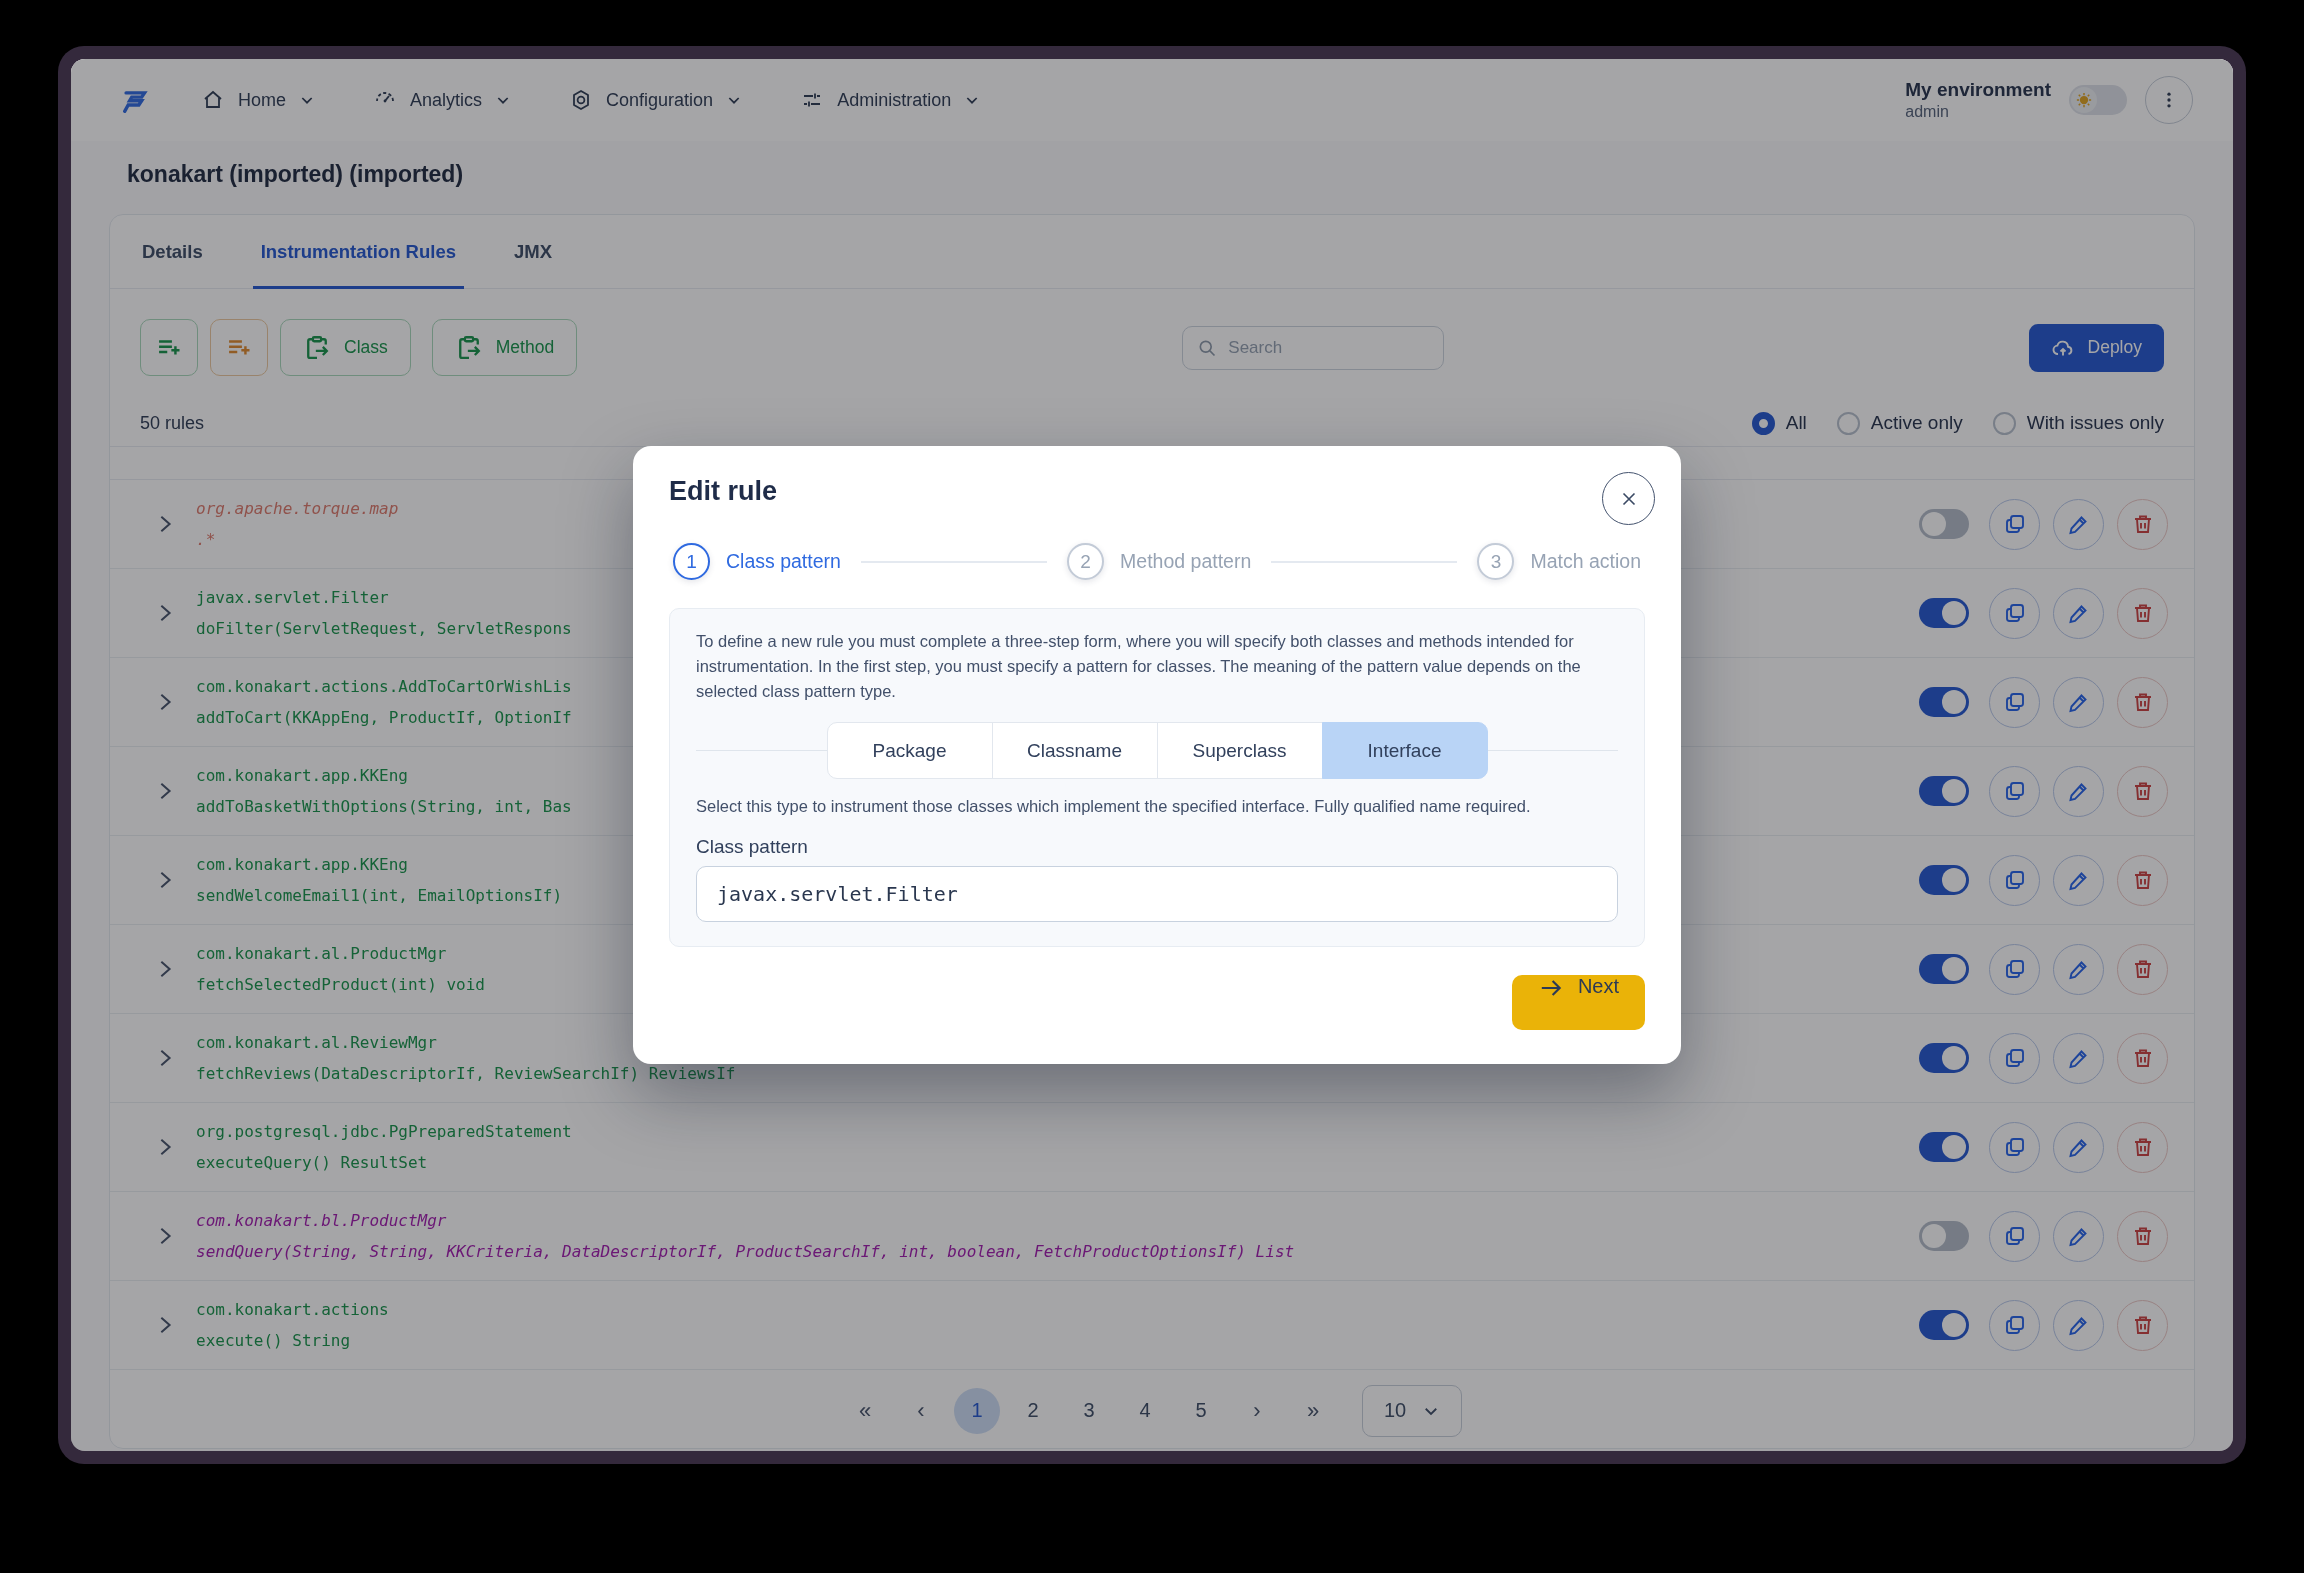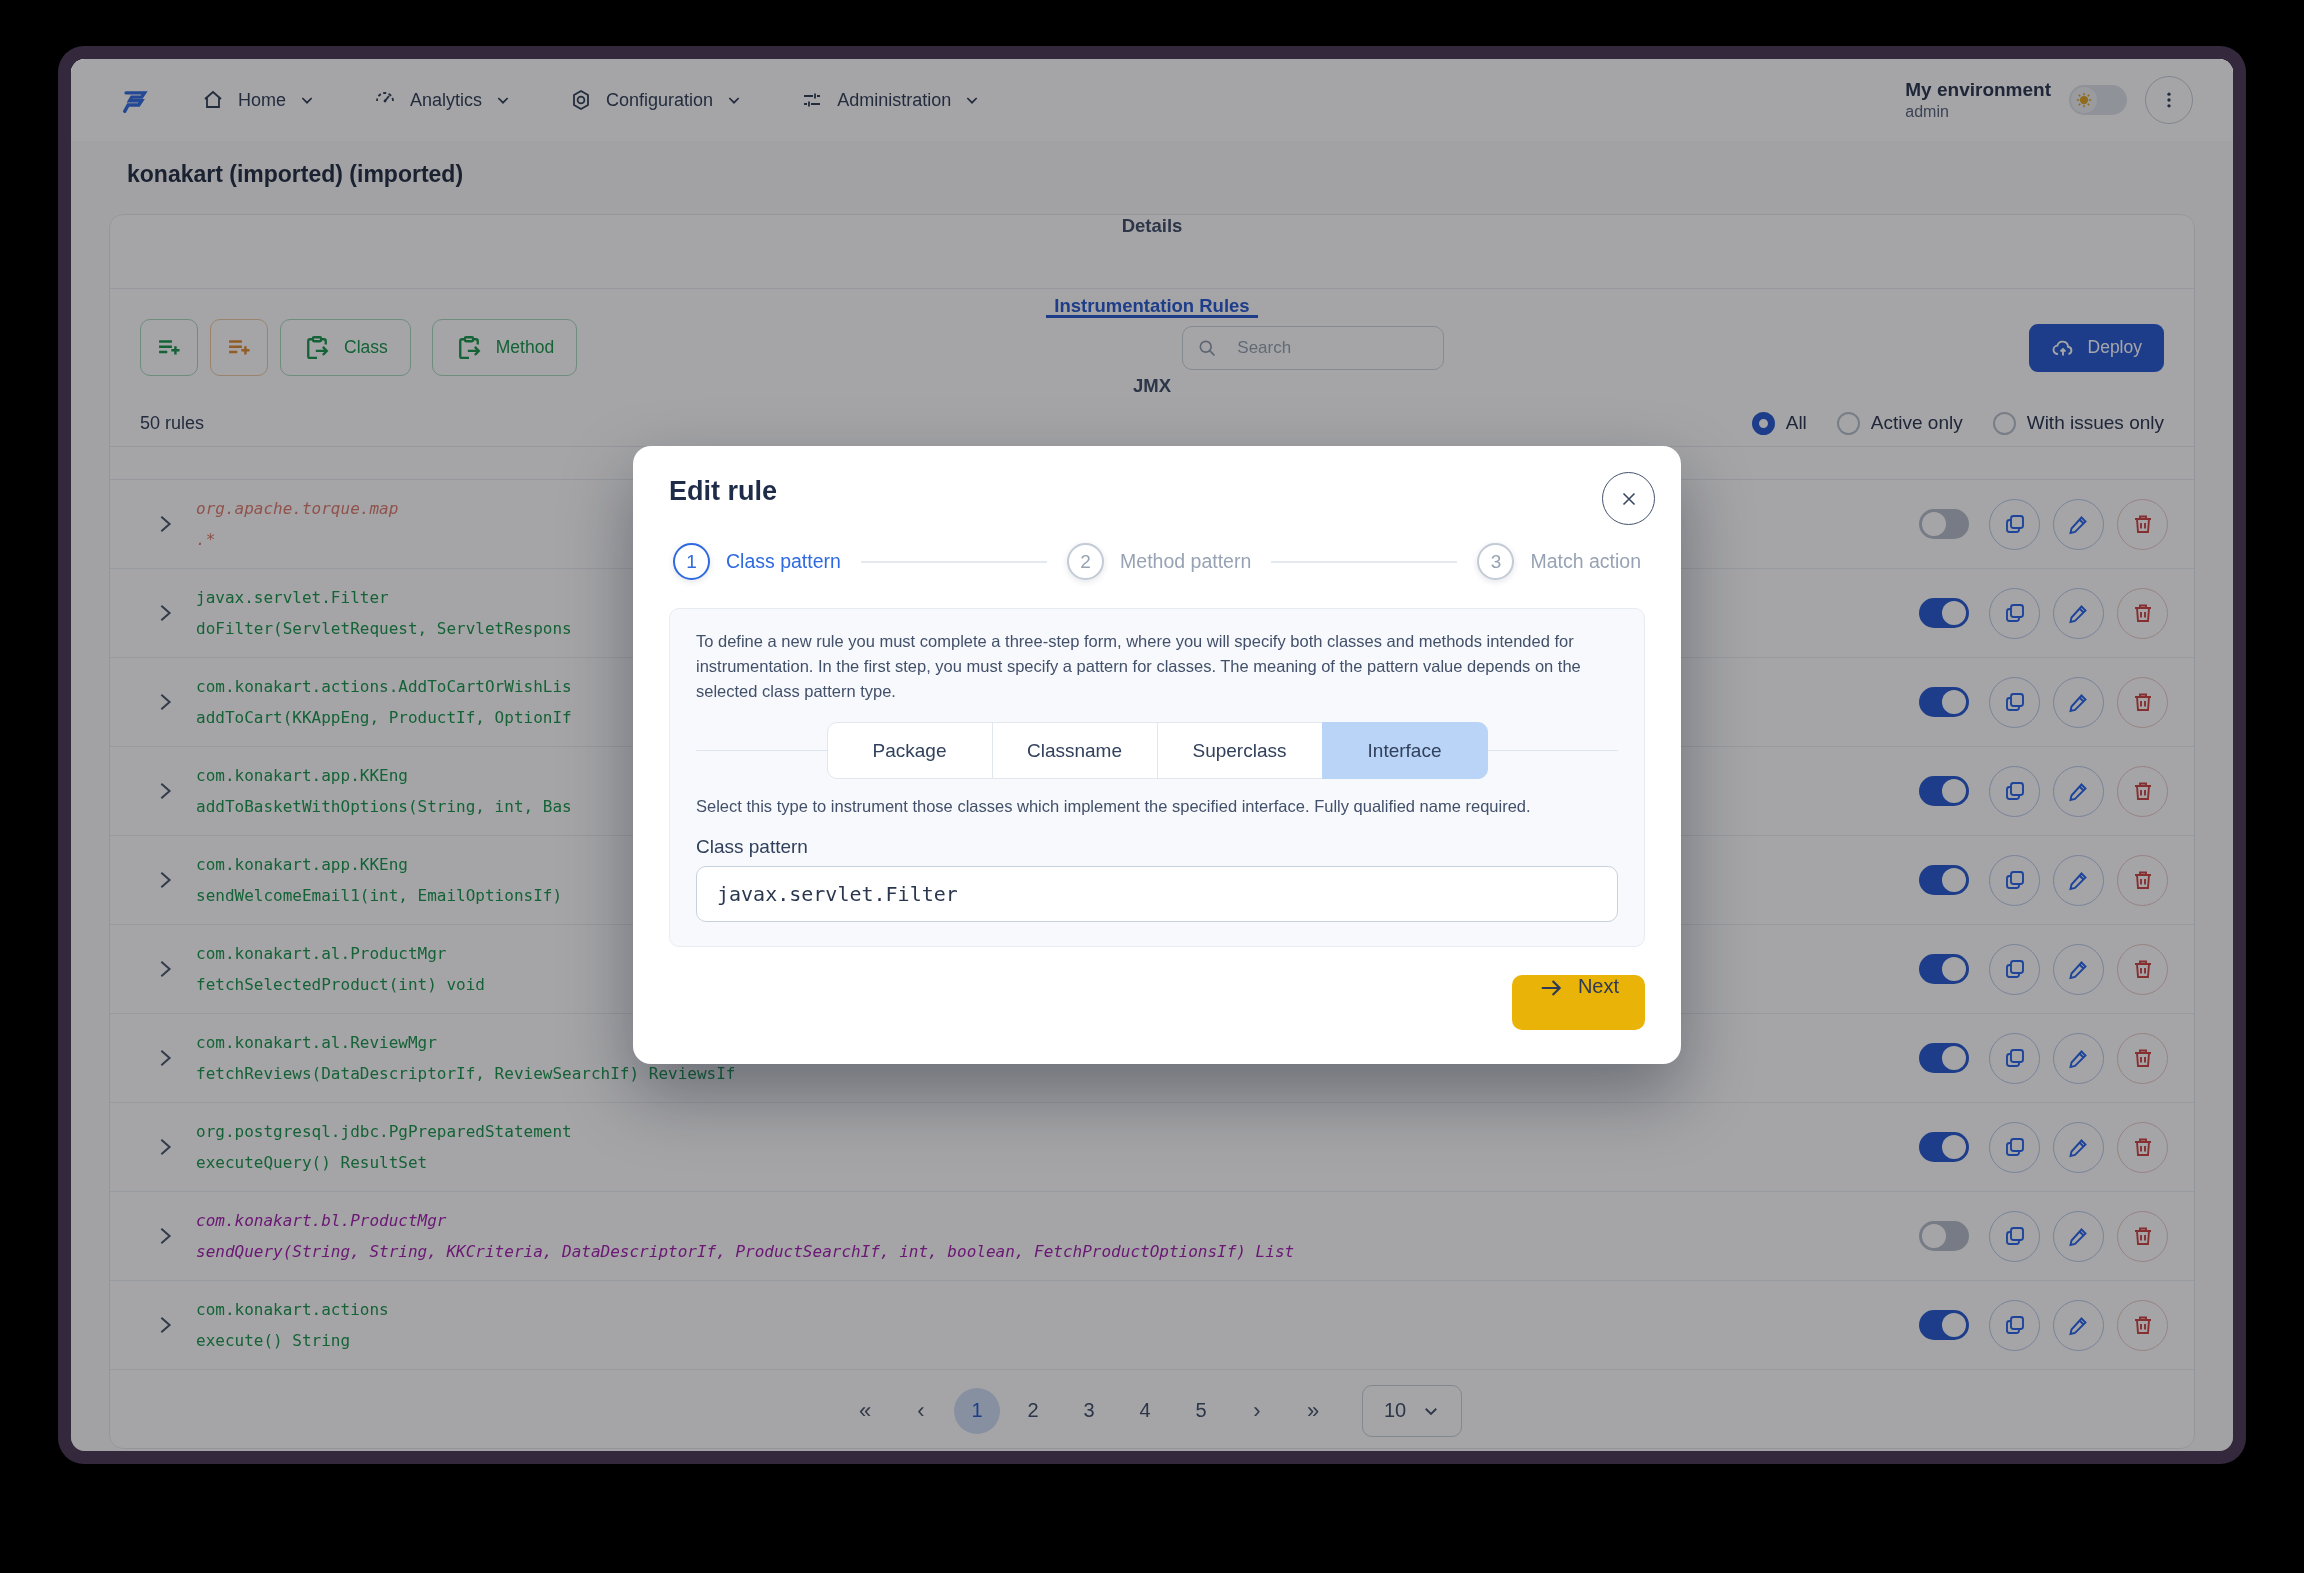--- a/index.html
+++ b/index.html
@@ -19,32 +19,32 @@
   .env-name { font-size:19px; font-weight:700; color:#26334d; }
   .env-user { font-size:16px; color:#55637b; margin-top:2px; }
   .theme-toggle { width:58px; height:30px; border-radius:16px; background:#dde1e8; position:relative; cursor:pointer; }
   .theme-knob { position:absolute; left:2px; top:2px; width:26px; height:26px; border-radius:50%; background:#eceff3; display:grid; place-items:center; }
   .kebab-btn { width:48px; height:48px; border:1.5px solid #c5cdd8; border-radius:50%; display:grid; place-items:center; background:transparent; cursor:pointer; }
 
   
   .page-title { margin:20px 0 0 56px; font-size:23px; font-weight:700; color:#202b41; }
   .card { position:relative; margin:26px 38px 0; height:1235px; background:#fff; border:1px solid #e3e8ee; border-radius:14px; }
 
-  .tabs { display:flex; gap:58px; padding:0 32px; height:74px; align-items:center; border-bottom:1px solid #e7ebf0;flex-direction:column; }
+  .tabs { display:flex; gap:58px; padding:0 32px; height:74px; align-items:center; border-bottom:1px solid #e7ebf0; }
   .tab { position:relative; height:100%; display:flex; align-items:center; font-size:18.5px; font-weight:700; color:#3d4d67; cursor:pointer; }
   .tab[data-active="true"] { color:#2458d0; }
   .tab[data-active="true"]::after { content:""; position:absolute; left:-8px; right:-8px; bottom:-1px; height:3px; background:#2458d0; }
 
   
   .toolbar { display:flex; align-items:center; padding:30px 30px 24px; }
   .icon-btn, .tool-btn { height:57px; border:1px solid #a9d8bb; border-radius:10px; background:transparent; display:flex; align-items:center; cursor:pointer; }
   .icon-btn { width:58px; justify-content:center; margin-right:12px; }
   .icon-btn.orange { border-color:#ecc9a0; }
   .tool-btn { gap:13px; padding:0 22px; margin-right:21px; color:#17944b; font-size:17.5px; }
-  .search-box { margin-left:auto; margin-right:auto; width:262px; height:44px; border:1px solid #ccd4de; border-radius:10px; display:flex; align-items:center; gap:20px; padding:0 14px; background:transparent; }
+  .search-box { margin-left:auto; margin-right:auto; width:262px; height:44px; border:1px solid #ccd4de; border-radius:10px; display:flex; align-items:center; gap:11px; padding:0 14px; background:transparent; }
   .search-box input { border:none; outline:none; background:transparent; font-size:17px; color:#44536d; width:100%; font-family:"Liberation Sans",sans-serif; }
   .search-box input::placeholder { color:#93a0b1; }
   .deploy-btn { height:48px; background:#2458d0; border:none; color:#fff; border-radius:9px; display:flex; gap:13px; align-items:center; padding:0 22px; font-size:17.5px; cursor:pointer; }
 
   
   .filter-row { display:flex; align-items:center; height:47px; padding:0 30px; border-bottom:1px solid #e7ebf0; }
   .rule-count { font-size:18px; color:#2e3c55; }
   .radios { margin-left:auto; display:flex; gap:30px; align-items:center; }
   .radio-opt { display:flex; gap:11px; font-size:19px; color:#26334d; cursor:pointer; }
   .radio-dot { width:23px; height:23px; border-radius:50%; border:2px solid #b7c0cd; background:#fff; }

